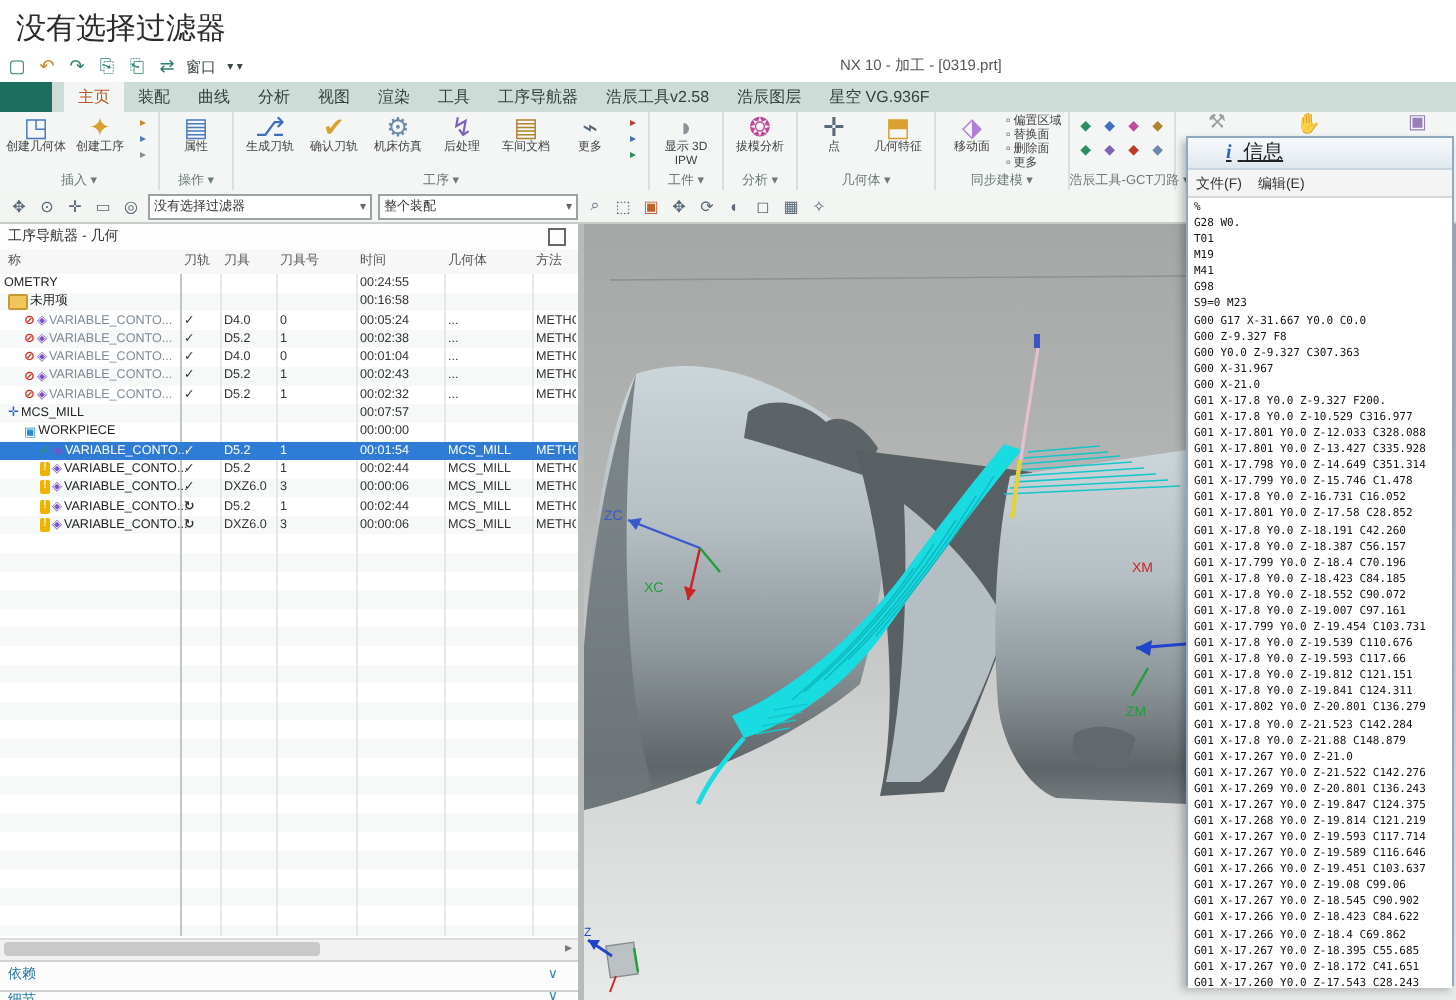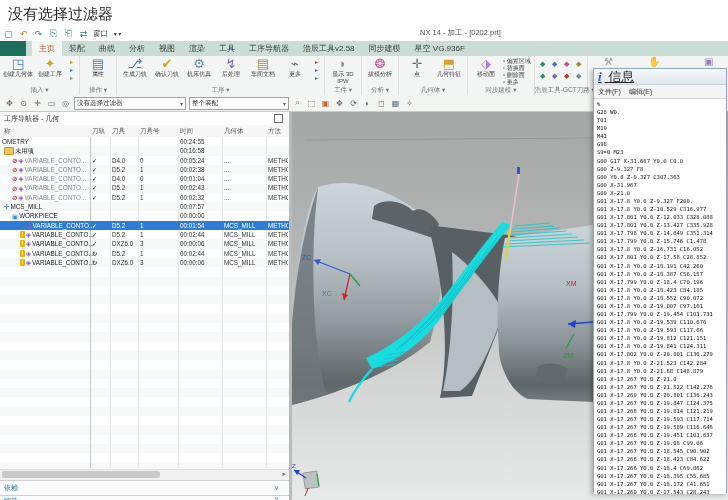--- a/index.html
+++ b/index.html
@@ -78,21 +78,21 @@
   .dep{position:absolute;left:0;width:289px;height:14px;background:#fbfcfb;border-top:1px solid #cfcfcf;
        font-size:7px;color:#2077a8;line-height:14px;padding-left:4px;box-sizing:border-box;}
   .dep .chev{position:absolute;right:10px;top:0;color:#2e8fbe;font-size:7px;}
   
   #viewport{left:292px;top:112px;width:436px;height:388px;
             background:linear-gradient(180deg,#a4a7a6 0%,#b3b6b5 35%,#d4d6d5 70%,#e8eae9 100%);overflow:hidden;}
   
   #infowin{left:593px;top:68px;width:134px;height:425px;background:#fff;border:1px solid #8fa9c2;
            box-shadow:-2px 2px 4px rgba(0,0,0,.25);box-sizing:border-box;}
   #iw-title{height:15px;background:linear-gradient(#f8fafc,#dfe7ee);border-bottom:1px solid #c9d4de;
-            font-size:13px;color:#222;line-height:15px;padding-left:4px;text-decoration:underline;}
+            font-size:10px;color:#222;line-height:15px;padding-left:19px;text-decoration:underline;}
   #iw-title .ii{color:#2a63c8;font-style:italic;font-family:"Liberation Serif",serif;font-weight:bold;margin-right:3px;}
   #iw-menu{height:13px;background:#f4f4f4;border-bottom:1px solid #d5d5d5;font-size:7px;color:#333;
            display:flex;gap:8px;align-items:center;padding-left:4px;}
   #iw-body{height:395px;overflow:hidden;background:#fff;}
   #gcode{margin:0;padding:1px 0 0 3px;font-family:"DejaVu Sans Mono","Liberation Mono",monospace;
          font-size:5.5px;line-height:8.08px;color:#111;white-space:pre;}
   .ghost-ic{font-size:10px;color:#8a9299;opacity:.85;}
 </style>
 </head>
 <body>
@@ -102,34 +102,34 @@
 <div class="abs" id="qat">
   <span class="q">▢</span>
   <span class="q undo">↶</span>
   <span class="q">↷</span>
   <span class="q">⎘</span>
   <span class="q">⎗</span>
   <span class="q">⇄</span>
   <span class="winlbl">窗口</span>
   <span class="q" style="font-size:6px;color:#3a4a44;">▾ ▾</span>
 </div>
-<div class="abs" id="win-title">NX 14 - 加工 - [0202.prt]</div>
+<div class="abs" id="win-title">NX 10 - 加工 - [0319.prt]</div>
 
 <div class="abs" id="tabs">
   <div id="file-block"></div>
 <div class="tab active">主页</div>
     <div class="tab">装配</div>
     <div class="tab">曲线</div>
     <div class="tab">分析</div>
     <div class="tab">视图</div>
     <div class="tab">渲染</div>
     <div class="tab">工具</div>
     <div class="tab">工序导航器</div>
     <div class="tab">浩辰工具v2.58</div>
-    <div class="tab">同步建模</div>
+    <div class="tab">浩辰图层</div>
     <div class="tab">星空 VG.936F</div>
   </div>
 
 <div class="abs" id="ribbon">
     <div class="rgroup">
       <div class="rbtn">
         <div class="ric" style="color: rgb(74, 121, 196);">◳</div>
         <div class="rlb">创建几何体</div>
       </div>
       <div class="rbtn">

